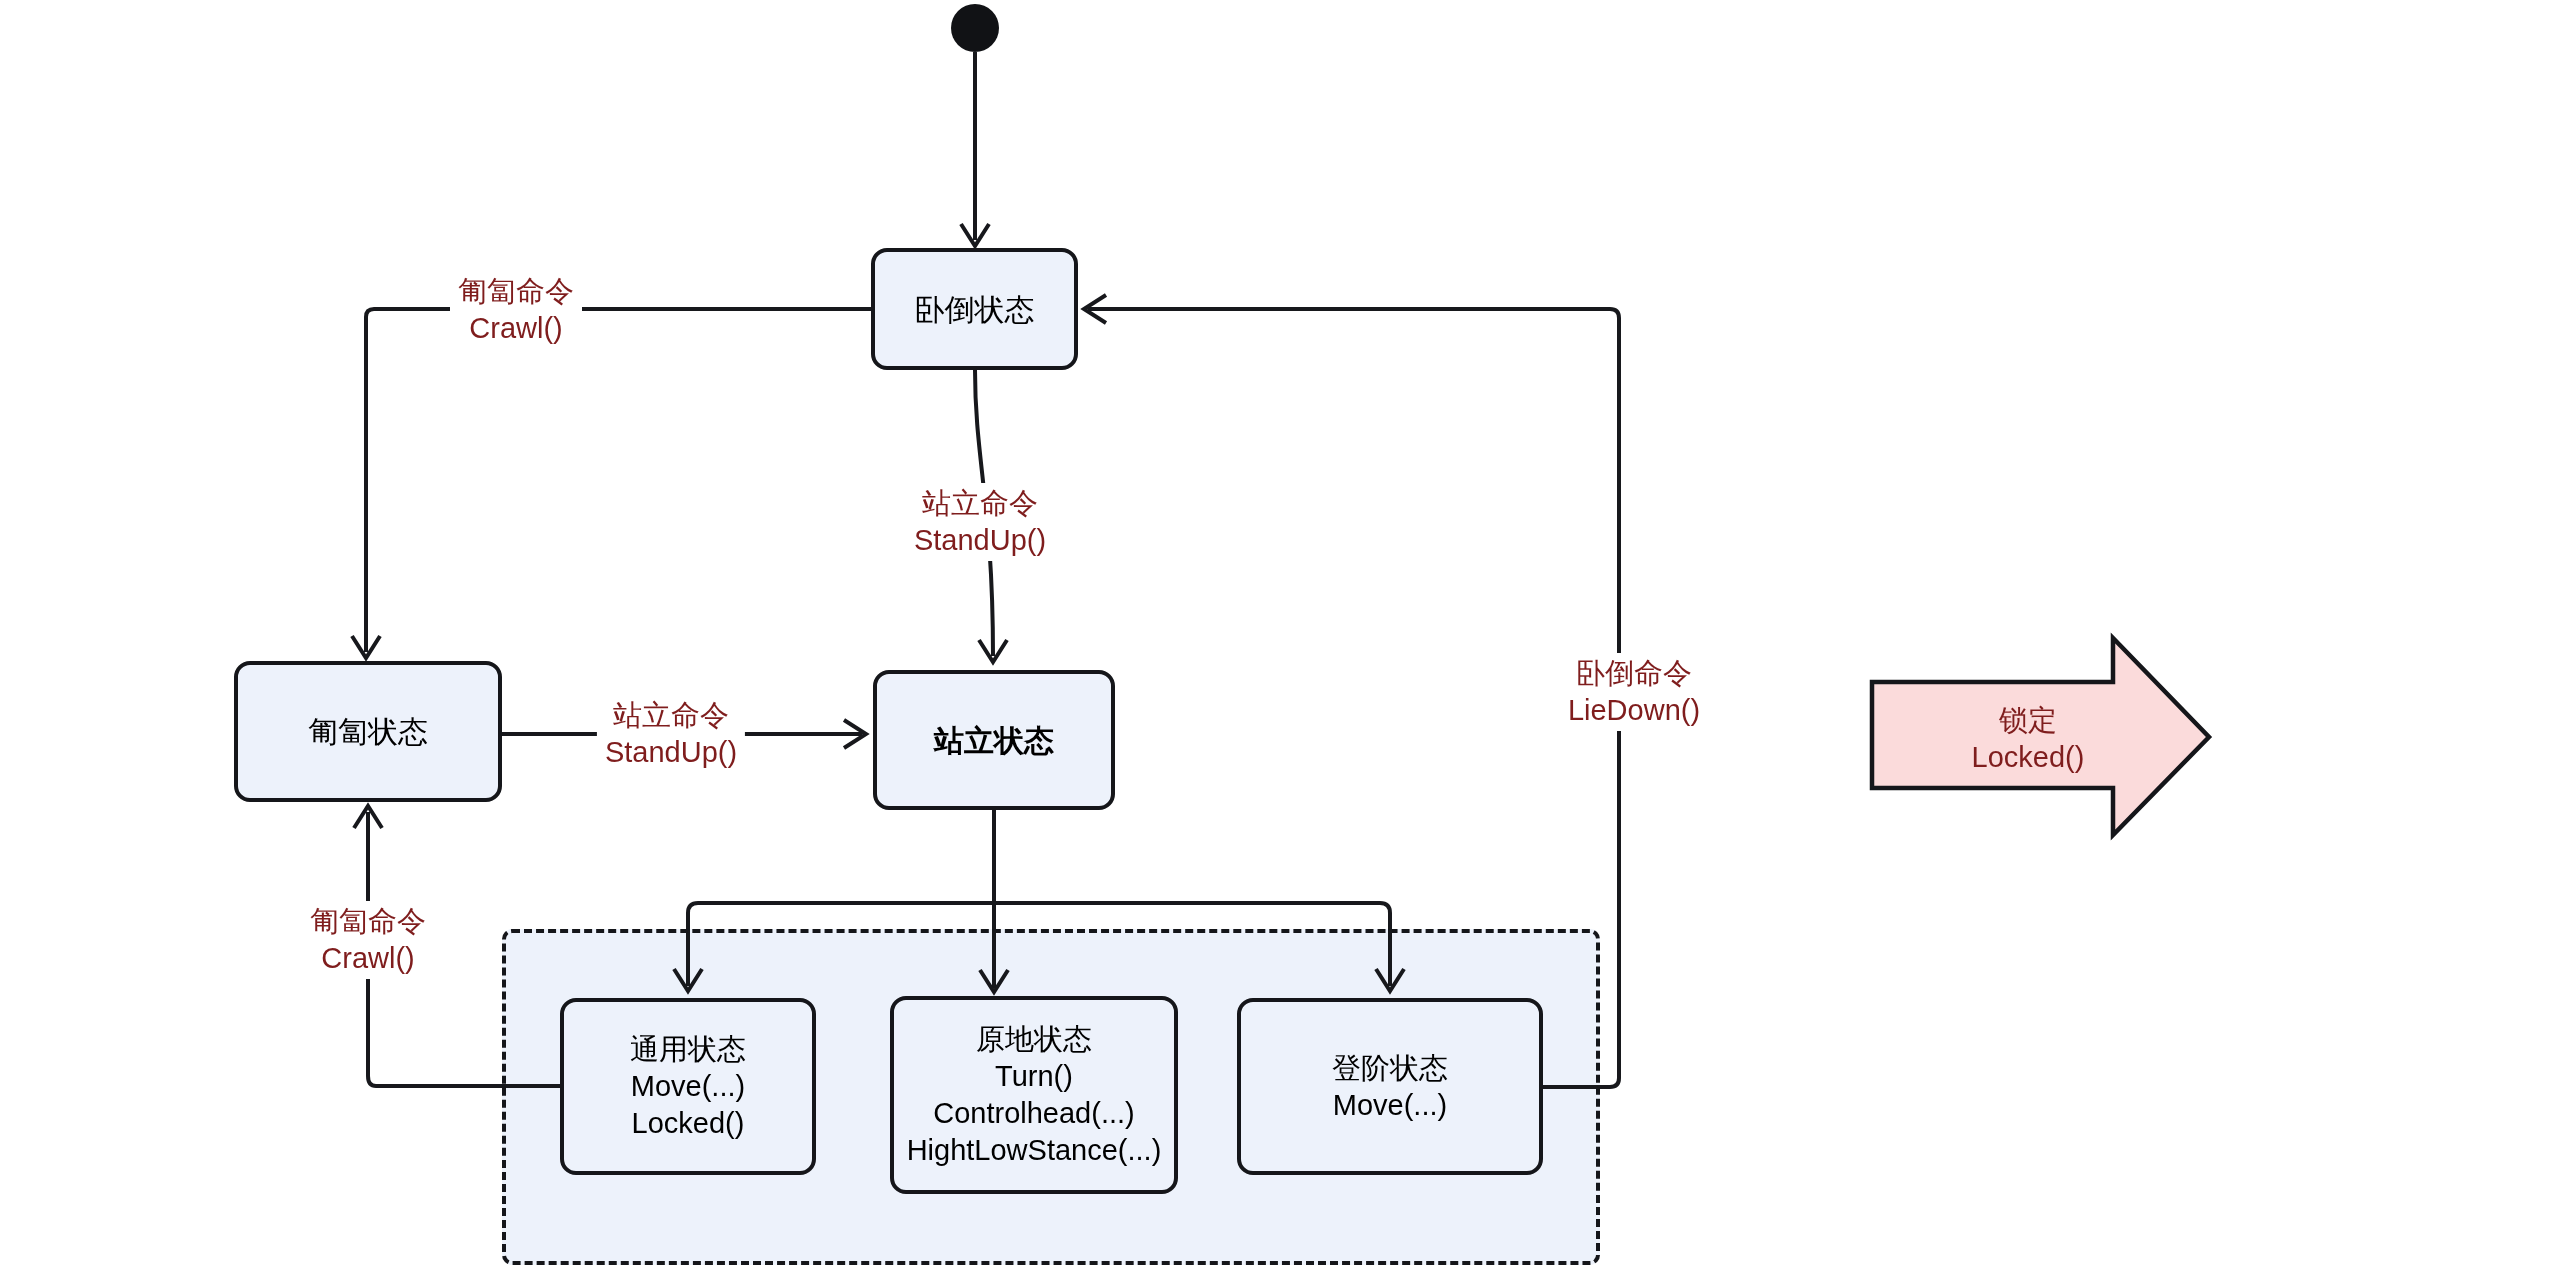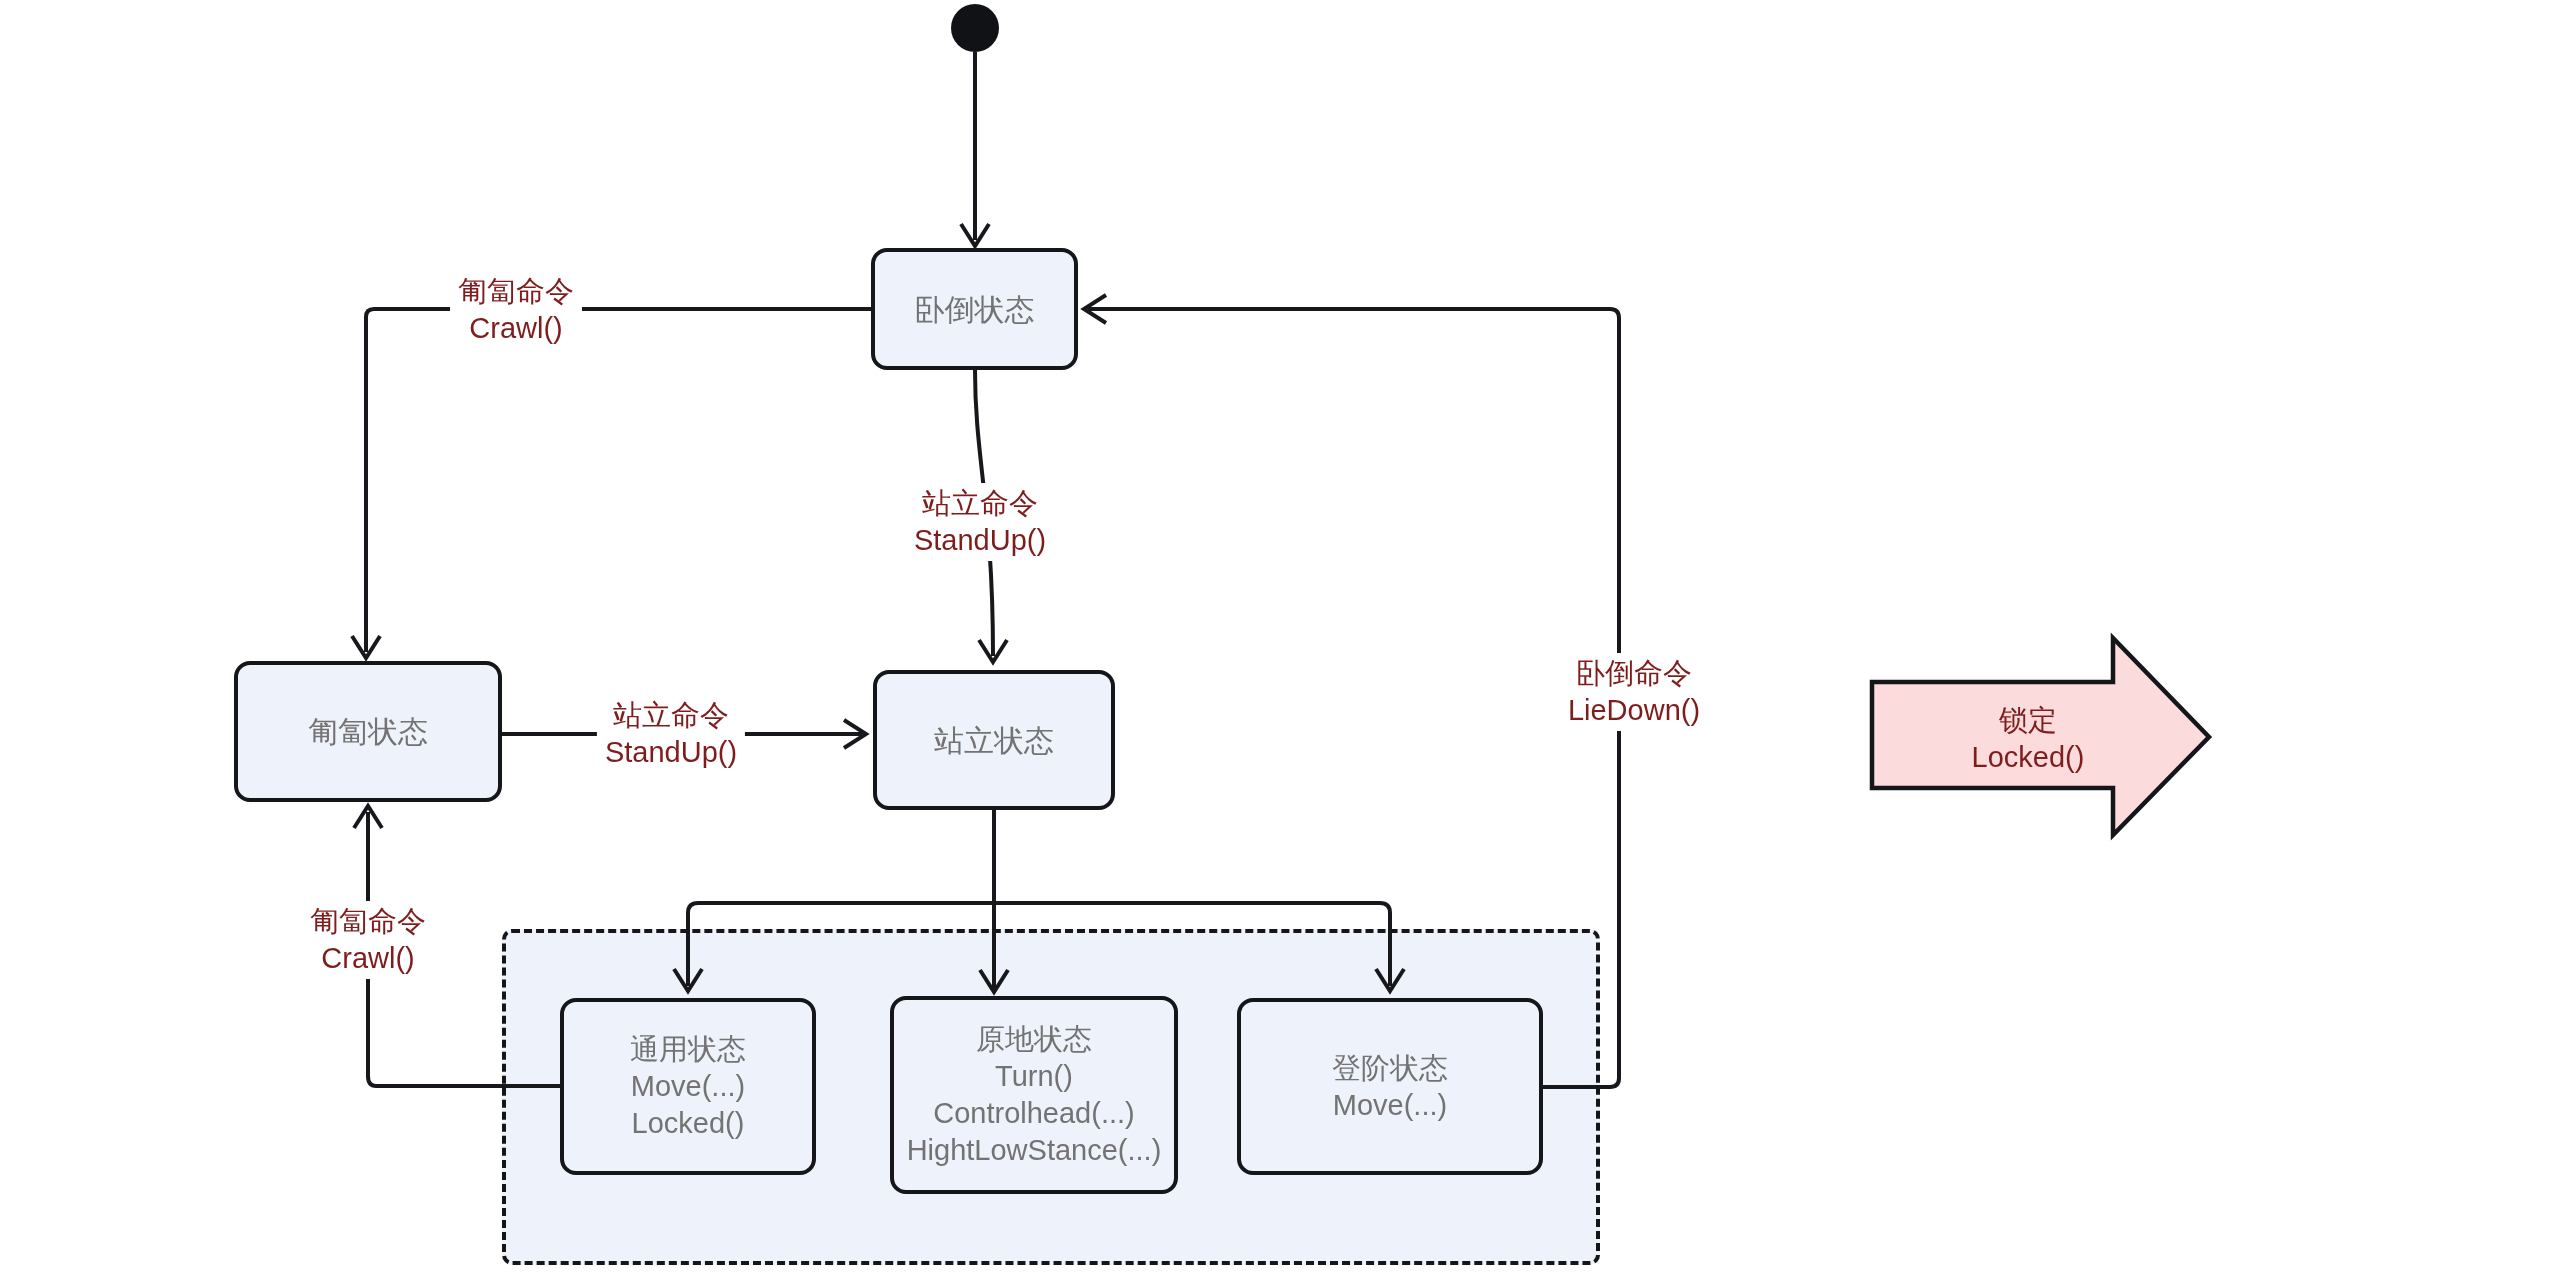--- a/index.html
+++ b/index.html
@@ -36,21 +36,21 @@
     border: 4px solid #15161a;
     border-radius: 16px;
     box-sizing: border-box;
     display: flex;
     flex-direction: column;
     align-items: center;
     justify-content: center;
     text-align: center;
     font-size: 30px;
     line-height: 37px;
-    color: #737373;
+    color: #000000;
   }
   .state.pink { background: #fbdbdb; border-radius: 14px; }
   .edge-label {
     position: absolute;
     z-index: 4;
     transform: translate(-50%, -50%);
     background: #ffffff;
     text-align: center;
     font-size: 29px;
     line-height: 37px;
@@ -102,21 +102,21 @@
   </svg>
 
   <div class="state" style="left:871px; top:248px; width:207px; height:122px;">
     <span>卧倒状态</span>
   </div>
 
   <div class="state" style="left:234px; top:661px; width:268px; height:141px;">
     <span>匍匐状态</span>
   </div>
 
-  <div class="state" style="left:873px; top:670px; width:242px; height:140px;">
+  <div class="state" style="left:873px; top:670px; width:242px; height:140px;font-weight:bold;">
     <span>站立状态</span>
   </div>
 
   <div class="state" style="left:560px; top:998px; width:256px; height:177px; font-size:29px;">
     <div>通用状态</div>
     <div>Move(...)</div>
     <div>Locked()</div>
   </div>
 
   <div class="state" style="left:890px; top:996px; width:288px; height:198px; font-size:29px;">

